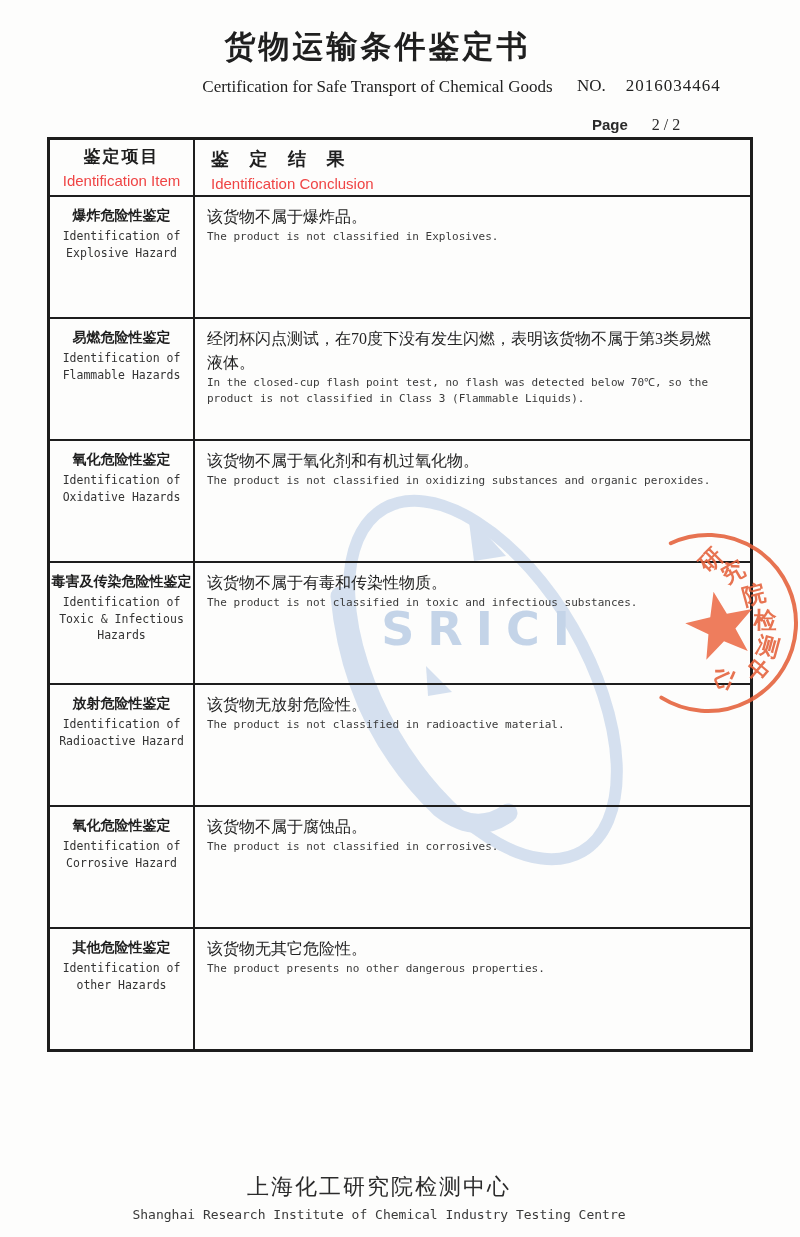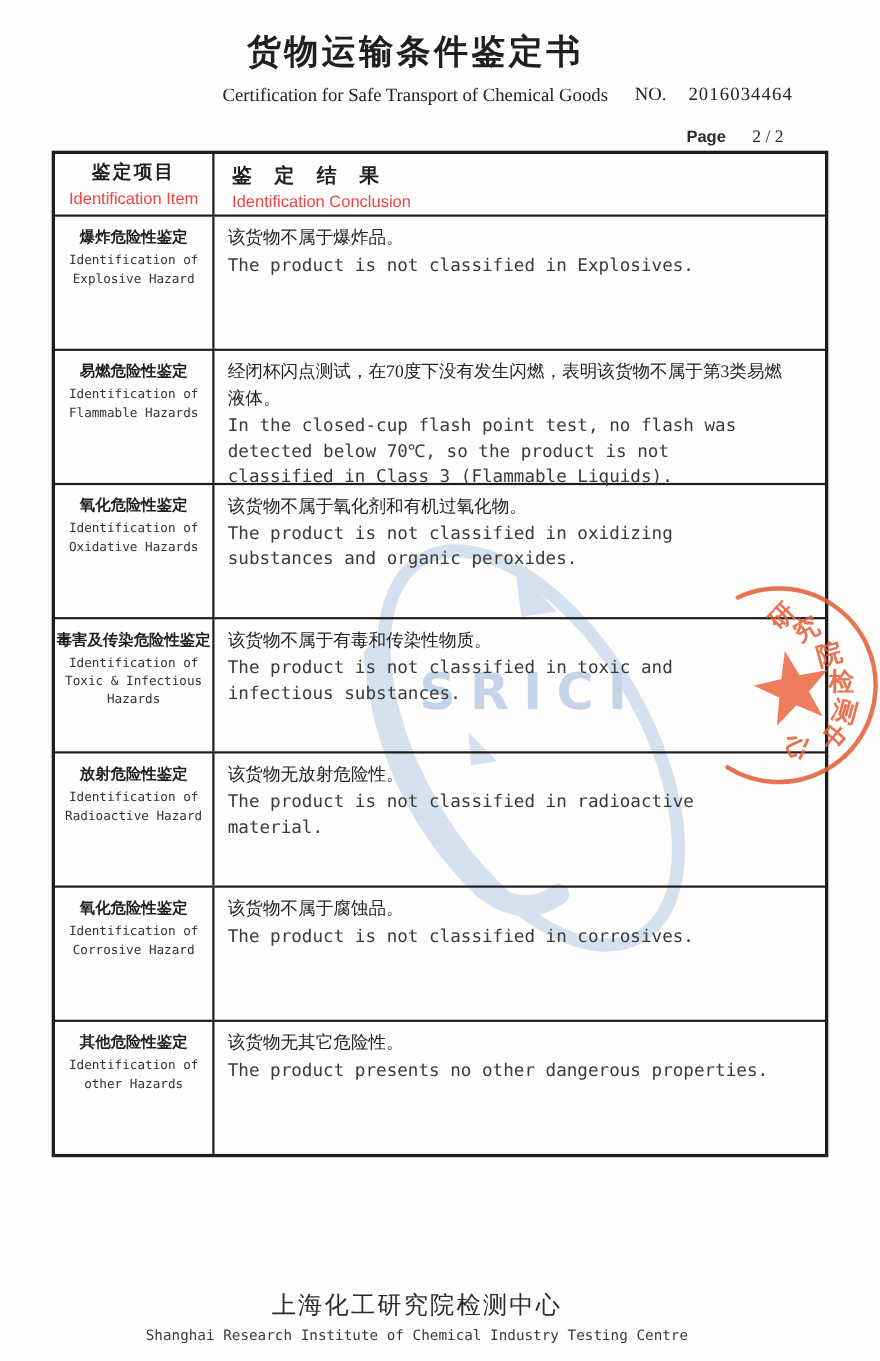--- a/index.html
+++ b/index.html
@@ -7,21 +7,21 @@
     position:relative;width:800px;height:1237px;background:#fdfdfc;
     overflow:hidden;font-family:"Liberation Serif",serif;color:#262626;
   }
   
   .doc-header{position:absolute;top:26px;left:0;width:755px;text-align:center;z-index:4;}
   .title-cn{font-size:31px;font-weight:700;letter-spacing:3px;color:#1f1f1f;
     font-family:"Liberation Serif",serif;}
   .subtitle-en{font-size:17px;margin-top:9px;color:#222;}
   .no-line{position:absolute;top:76px;left:577px;font-size:17px;color:#222;z-index:4;white-space:nowrap;}
   .no-line .no-value{margin-left:20px;letter-spacing:1px;}
-  .page-line{position:absolute;top:116px;left:624px;z-index:4;white-space:nowrap;}
+  .page-line{position:absolute;top:116px;left:592px;z-index:4;white-space:nowrap;}
   .page-label{font-family:"Liberation Sans",sans-serif;font-size:15px;font-weight:700;color:#2a2a2a;}
   .page-value{font-size:16px;margin-left:24px;color:#2a2a2a;}
   
   .cert-table{
     position:absolute;left:47px;top:137px;width:706px;z-index:2;
     border:3px solid #1d1d1d;box-sizing:border-box;background:transparent;
   }
   .t-row{display:flex;box-sizing:border-box;}
   .t-row + .t-row{border-top:2px solid #1d1d1d;}
   .t-head{height:55px;}
@@ -31,21 +31,21 @@
   .result-cell{flex:1;padding:8px 36px 0 12px;text-align:left;}
   .t-head .item-cell{padding-top:5px;}
   .t-head .result-cell{padding:7px 0 0 16px;}
   .head-cn{font-size:17px;font-weight:700;letter-spacing:2px;color:#1f1f1f;}
   .head-cn.spaced{font-size:18px;word-spacing:12px;}
   .head-en{font-family:"Liberation Sans",sans-serif;font-size:15px;color:#ef4444;margin-top:4px;}
   .item-cn{font-size:14px;font-weight:700;color:#1f1f1f;letter-spacing:0px;}
   .item-en{font-family:"DejaVu Sans Mono",monospace;font-size:11.5px;color:#333;
     white-space:pre-line;line-height:1.45;margin-top:3px;}
   .result-cn{font-size:16px;color:#232323;line-height:1.5;}
-  .result-en{font-family:"DejaVu Sans Mono",monospace;font-size:16px;color:#3a3a3a;line-height:1.45;}
+  .result-en{font-family:"DejaVu Sans Mono",monospace;font-size:11px;color:#3a3a3a;line-height:1.45;}
   
   .doc-footer{position:absolute;top:1172px;left:0;width:758px;text-align:center;z-index:4;}
   .footer-cn{font-size:22px;letter-spacing:2px;color:#2b2b2b;}
   .footer-en{font-family:"DejaVu Sans Mono",monospace;font-size:13px;color:#3a3a3a;margin-top:5px;}
   
   .watermark{position:absolute;left:318px;top:468px;z-index:1;pointer-events:none;}
   .wm-text{font-family:"DejaVu Sans",sans-serif;font-weight:700;letter-spacing:13px;}
   
   .stamp{position:absolute;left:608px;top:523px;z-index:3;pointer-events:none;}
   .stamp text{font-family:"Liberation Serif",serif;font-weight:700;}

